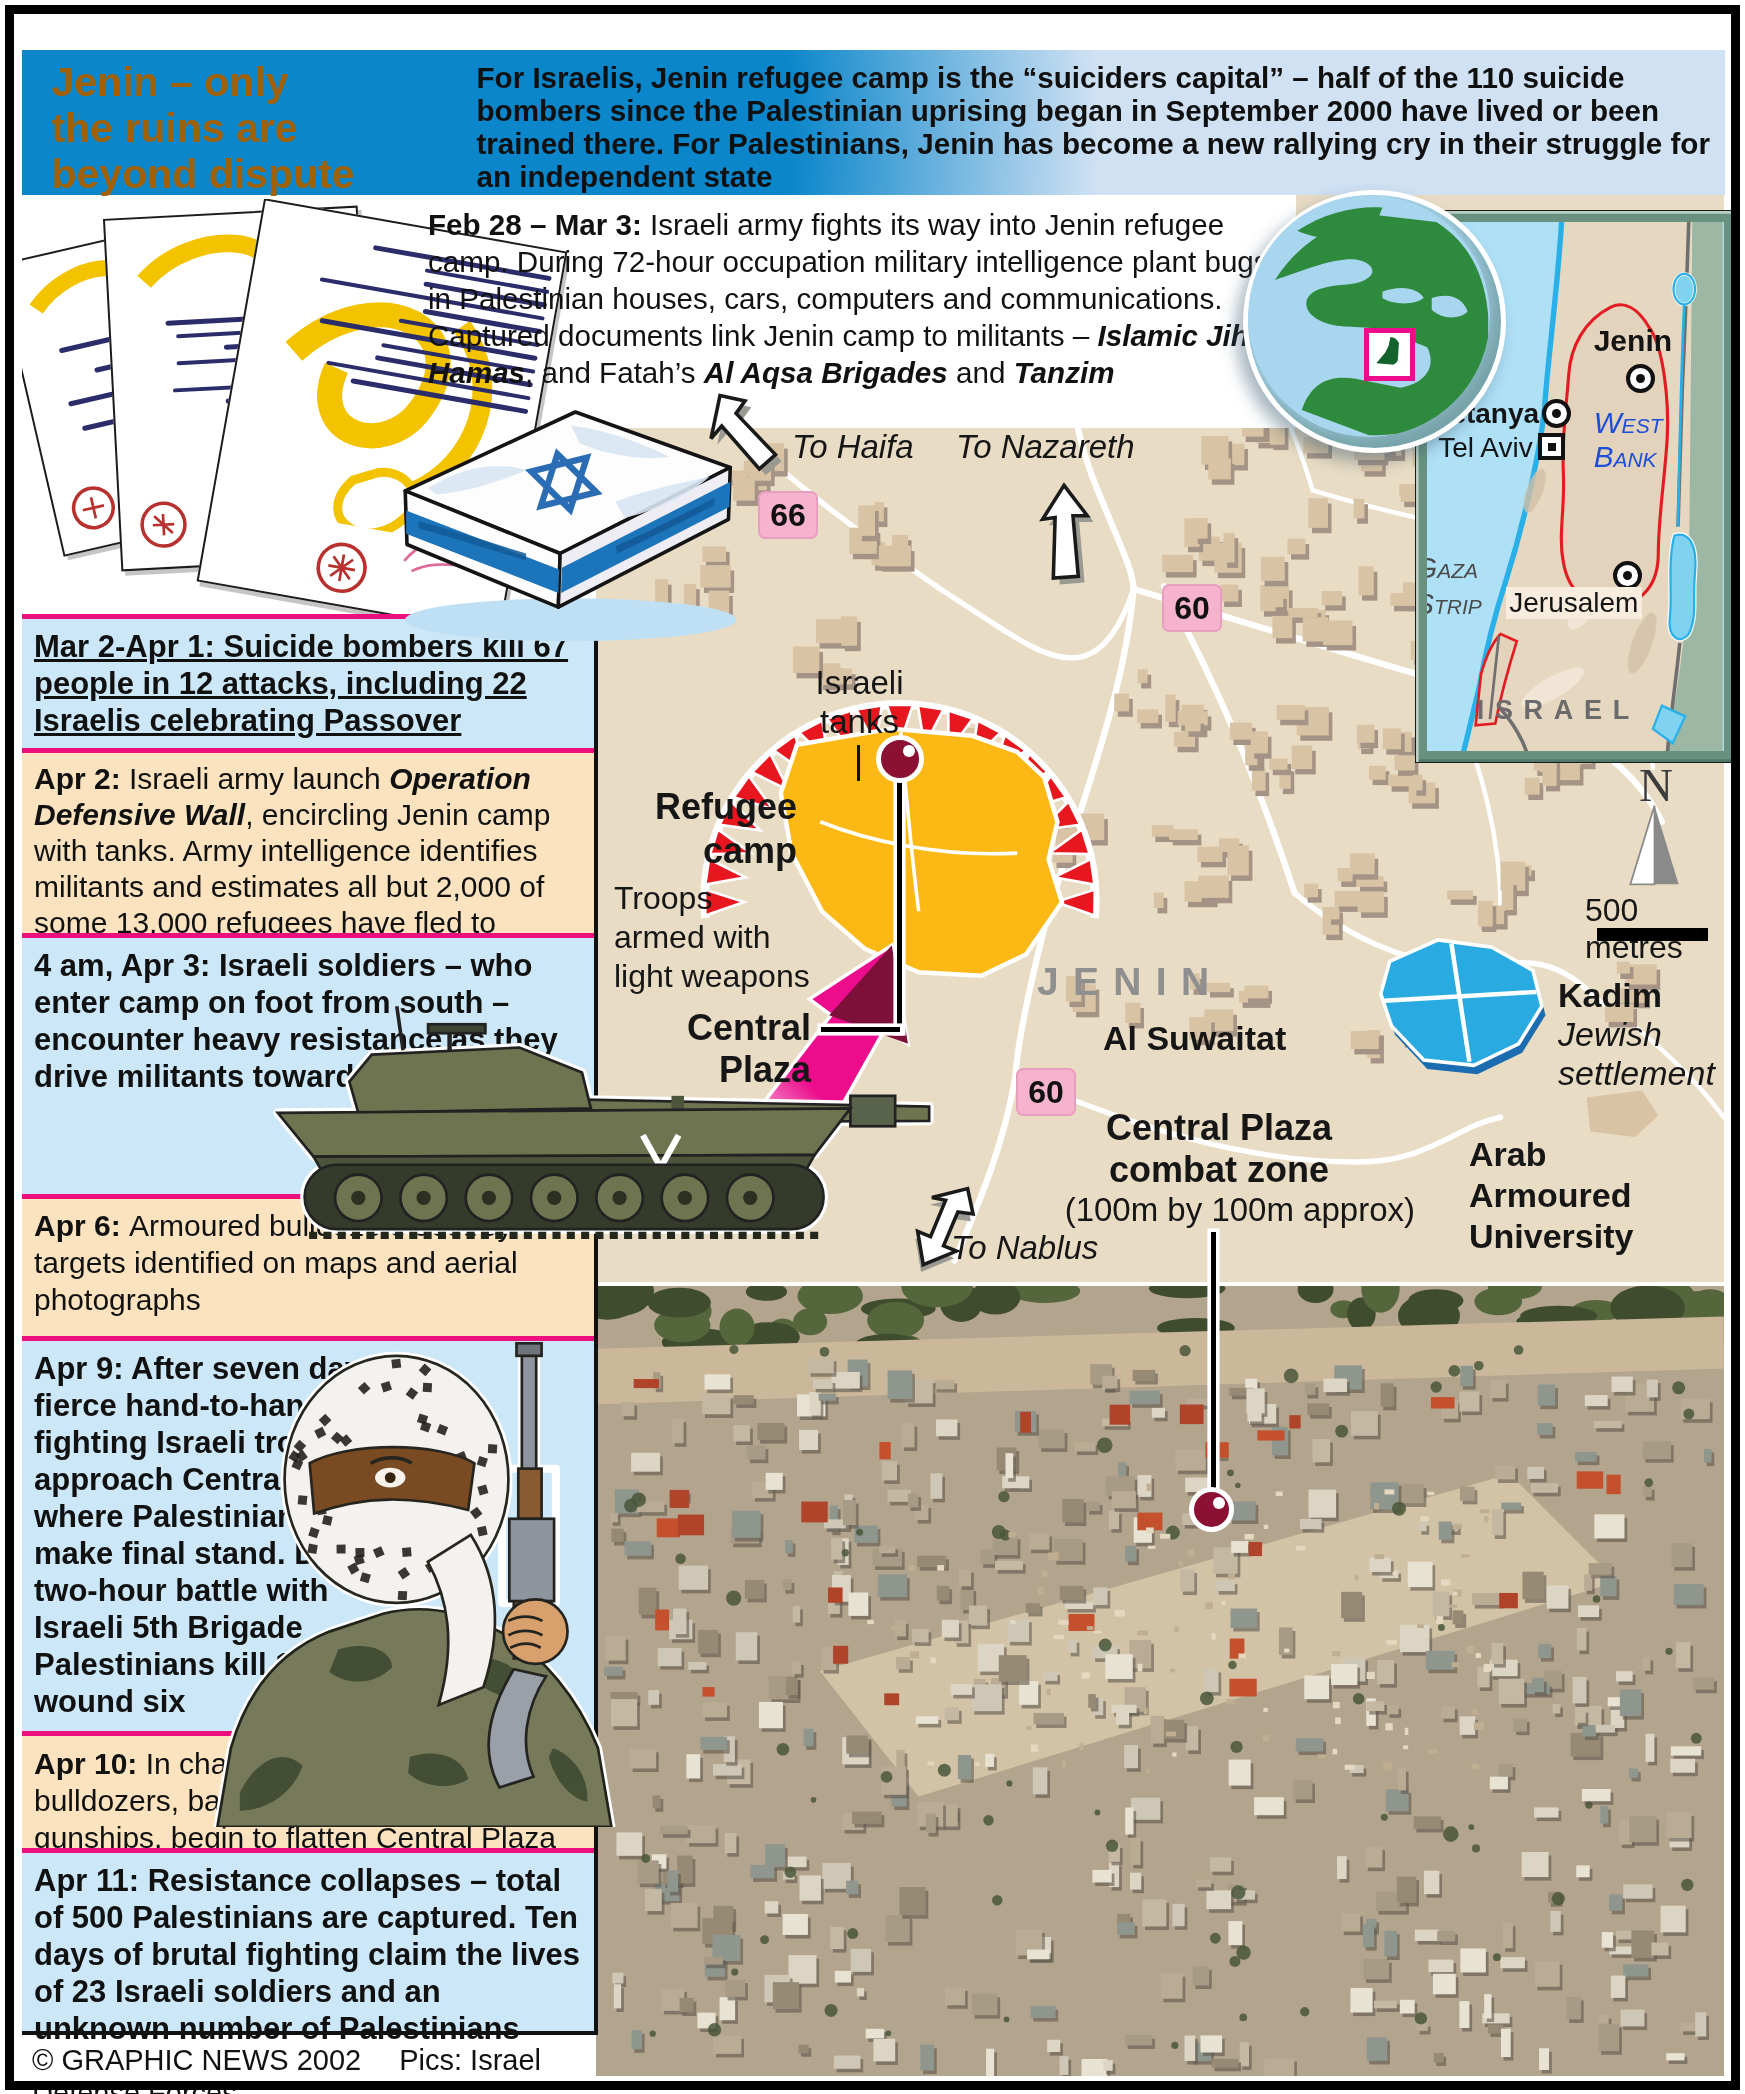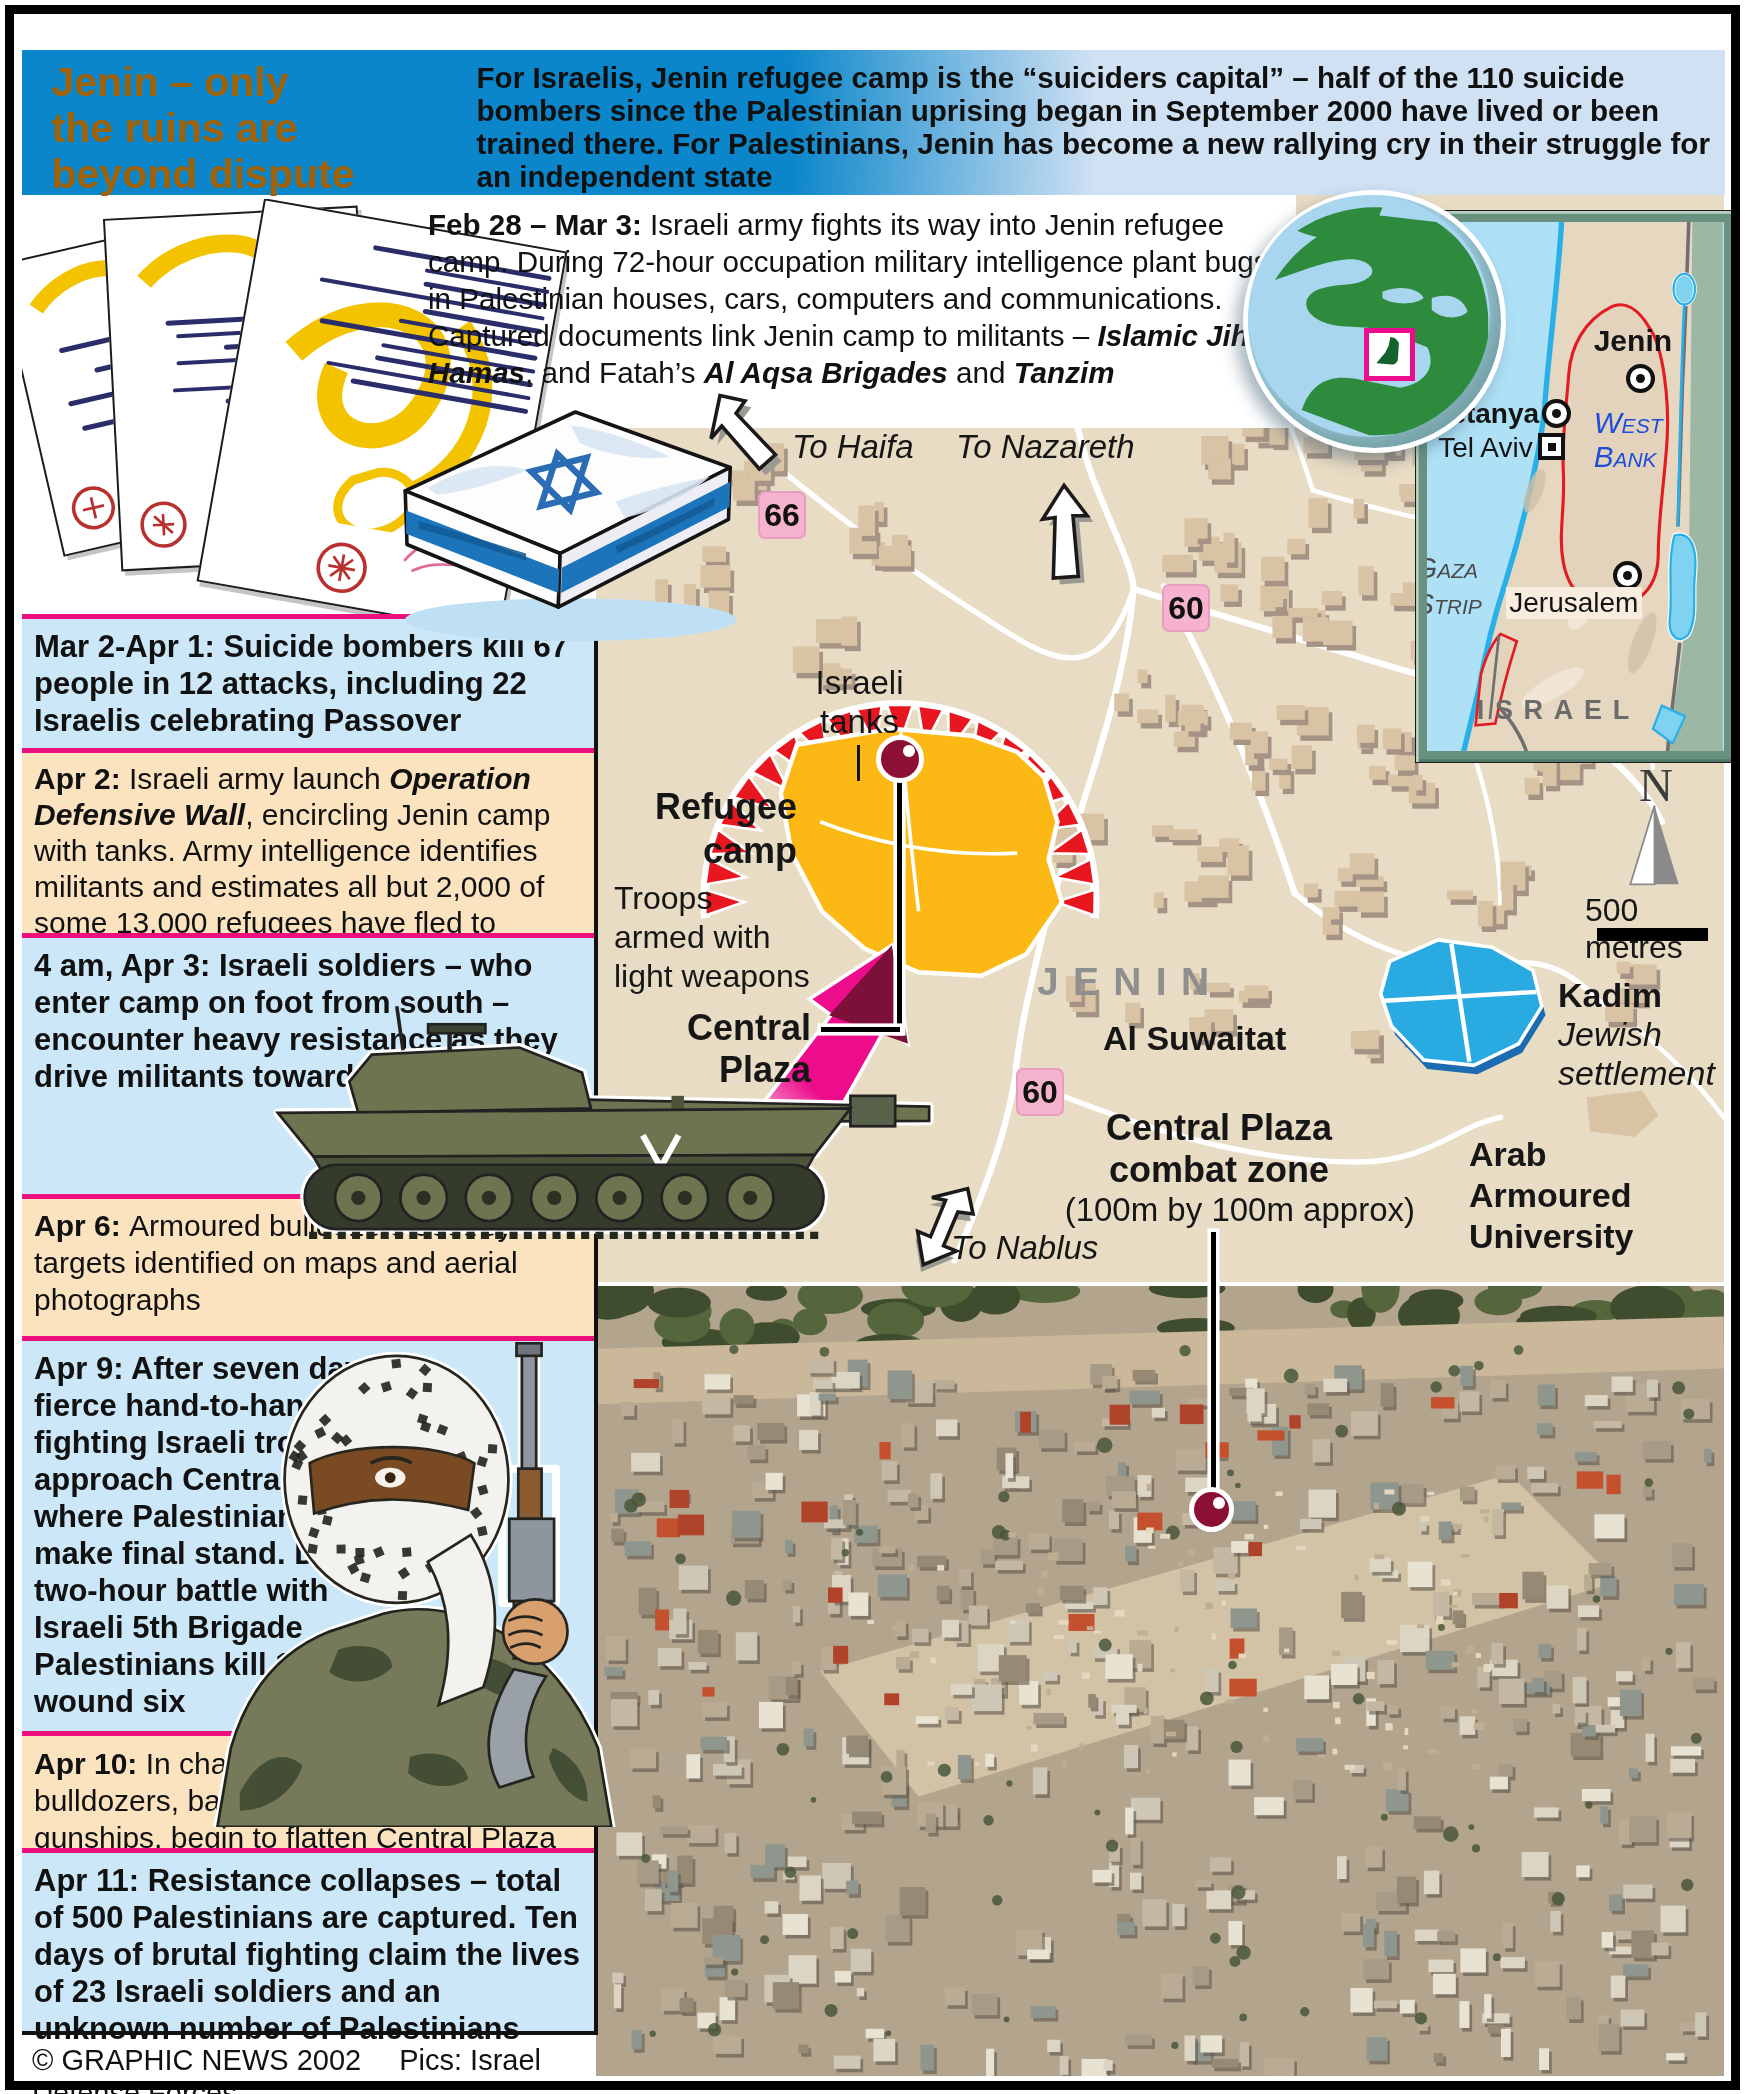--- a/index.html
+++ b/index.html
@@ -25,21 +25,21 @@
   #docs{position:absolute;left:21.5px;top:199px;width:573px;height:417px;z-index:3;overflow:hidden;}
   .doc{position:absolute;background:#fff;border:2.7px solid #1c1c1c;box-shadow:3.6px 4.5px 0 rgba(90,90,90,.35);}
   .doc .rows{position:absolute;right:9px;left:9px;}
   .doc .rows div{height:4.5px;background:#2b2d6b;border-radius:2.7px;margin:9px 0 9px auto;}
   
   #map{position:absolute;left:596px;top:195px;width:1128px;height:1087px;background:var(--map_tan);z-index:1;}
   #map-white{position:absolute;left:0;top:0;width:700px;height:233px;background:#fff;}
   #febnote{position:absolute;left:428px;top:206px;width:864px;font-size:29.6px;line-height:37px;z-index:5;}
   .mlabel{position:absolute;z-index:6;color:#161616;}
   .it{font-style:italic;}
-  .badge{position:absolute;z-index:6;width:48px;height:48px;background:var(--badge_pink);border:2.7px solid #e79ec0;border-radius:7.2px;
+  .badge{position:absolute;z-index:6;width:60px;height:48px;background:var(--badge_pink);border:2.7px solid #e79ec0;border-radius:7.2px;
          font-weight:bold;font-size:32px;display:flex;align-items:center;justify-content:center;box-sizing:border-box;}
   .target{position:absolute;width:21.5px;height:21.5px;border:4.5px solid #111;background:#fff;border-radius:50%;z-index:8;}
   .target::after{content:"";position:absolute;left:50%;top:50%;width:9px;height:9px;margin:-4.5px 0 0 -4.5px;background:#111;border-radius:50%;}
   .sqmark{position:absolute;width:19.7px;height:19.7px;border:4.5px solid #111;background:#fff;z-index:8;}
   .sqmark::after{content:"";position:absolute;left:50%;top:50%;width:8px;height:8px;margin:-4px 0 0 -4px;background:#111;}
   .big-marker{position:absolute;width:48px;height:48px;border-radius:50%;background:var(--marker_maroon);border:5.4px solid #fff;
               box-sizing:border-box;z-index:9;}
   .big-marker::after{content:"";position:absolute;right:4.5px;top:5.4px;width:11.6px;height:11.6px;border-radius:50%;background:#fff;}
   .leader-v{position:absolute;width:4.5px;background:#000;box-shadow:0 0 0 3.6px #fff;z-index:8;}
   .leader-h{position:absolute;height:4.5px;background:#000;box-shadow:0 0 0 3.6px #fff;z-index:8;}
@@ -2069,21 +2069,21 @@
       <rect x="351" y="158" width="26" height="56" fill="#8a5a30" stroke="#23231f" stroke-width="3"></rect>
       <rect x="341" y="214" width="50" height="92" fill="#8e959e" stroke="#23231f" stroke-width="3"></rect>
       <rect x="346" y="306" width="42" height="64" fill="#8a5a30" stroke="#23231f" stroke-width="3"></rect>
       <path d="M346,382 C318,428 308,474 330,514 L368,502 C352,466 360,424 382,390 Z" fill="#9aa0a8" stroke="#23231f" stroke-width="3"></path>
       <circle cx="370" cy="340" r="36" fill="#d7a06c" stroke="#23231f" stroke-width="3"></circle>
       <path d="M340,328 C352,322 366,322 378,328 M340,344 C352,338 366,338 378,344 M342,358 C354,352 366,352 376,358" stroke="#23231f" stroke-width="3" fill="none"></path>
     </g>
   </svg>
 
   <div class="pinkline" style="top:614px;"></div>
-  <div class="tblock tone-blue" style="top:619px;height:143px;font-weight:bold;"><span class="b">Mar 2-Apr 1: Suicide bombers kill 67 people in 12 attacks, including 22 Israelis celebrating Passover</span></div>
+  <div class="tblock tone-blue" style="top:619px;height:143px;font-weight:bold;text-decoration:underline;"><span class="b">Mar 2-Apr 1: Suicide bombers kill 67 people in 12 attacks, including 22 Israelis celebrating Passover</span></div>
   <div class="pinkline" style="top:748px;"></div>
   <div class="tblock tone-cream" style="top:752px;height:181px;font-size:30px;line-height:36px;"><span class="b">Apr 2: </span><span>Israeli army launch </span><span class="b i">Operation Defensive Wall</span><span>, encircling Jenin camp with tanks. Army intelligence identifies militants and estimates all but 2,000 of some 13,000 refugees have fled to nearby villages before offensive begins</span></div>
   <div class="pinkline" style="top:933px;"></div>
   <div class="tblock tone-blue" style="top:938px;height:256px;font-weight:bold;"><span class="b">4 am, Apr 3: Israeli soldiers – who enter camp on foot from south – encounter heavy resistance as they drive militants toward ring of tanks</span></div>
   <div class="pinkline" style="top:1194px;"></div>
   <div class="tblock tone-cream" style="top:1198px;height:138px;font-size:30px;line-height:37px;"><span class="b">Apr 6: </span><span>Armoured bulldozers destroy targets identified on maps and aerial photographs</span></div>
   <div class="pinkline" style="top:1336px;"></div>
   <div class="tblock tone-blue" style="top:1341px;height:390px;font-weight:bold;width:399px;padding-right:0;"><span class="b">Apr 9: After seven days of fierce hand-to-hand fighting Israeli troops approach Central Plaza where Palestinian fighters make final stand. During two-hour battle with Israeli 5th Brigade Palestinians kill 13 and wound six</span></div>
   <div class="tblock tone-blue" style="top:1341px;height:390px;left:420px;width:174px;"></div>
   <div class="pinkline" style="top:1731px;"></div>

